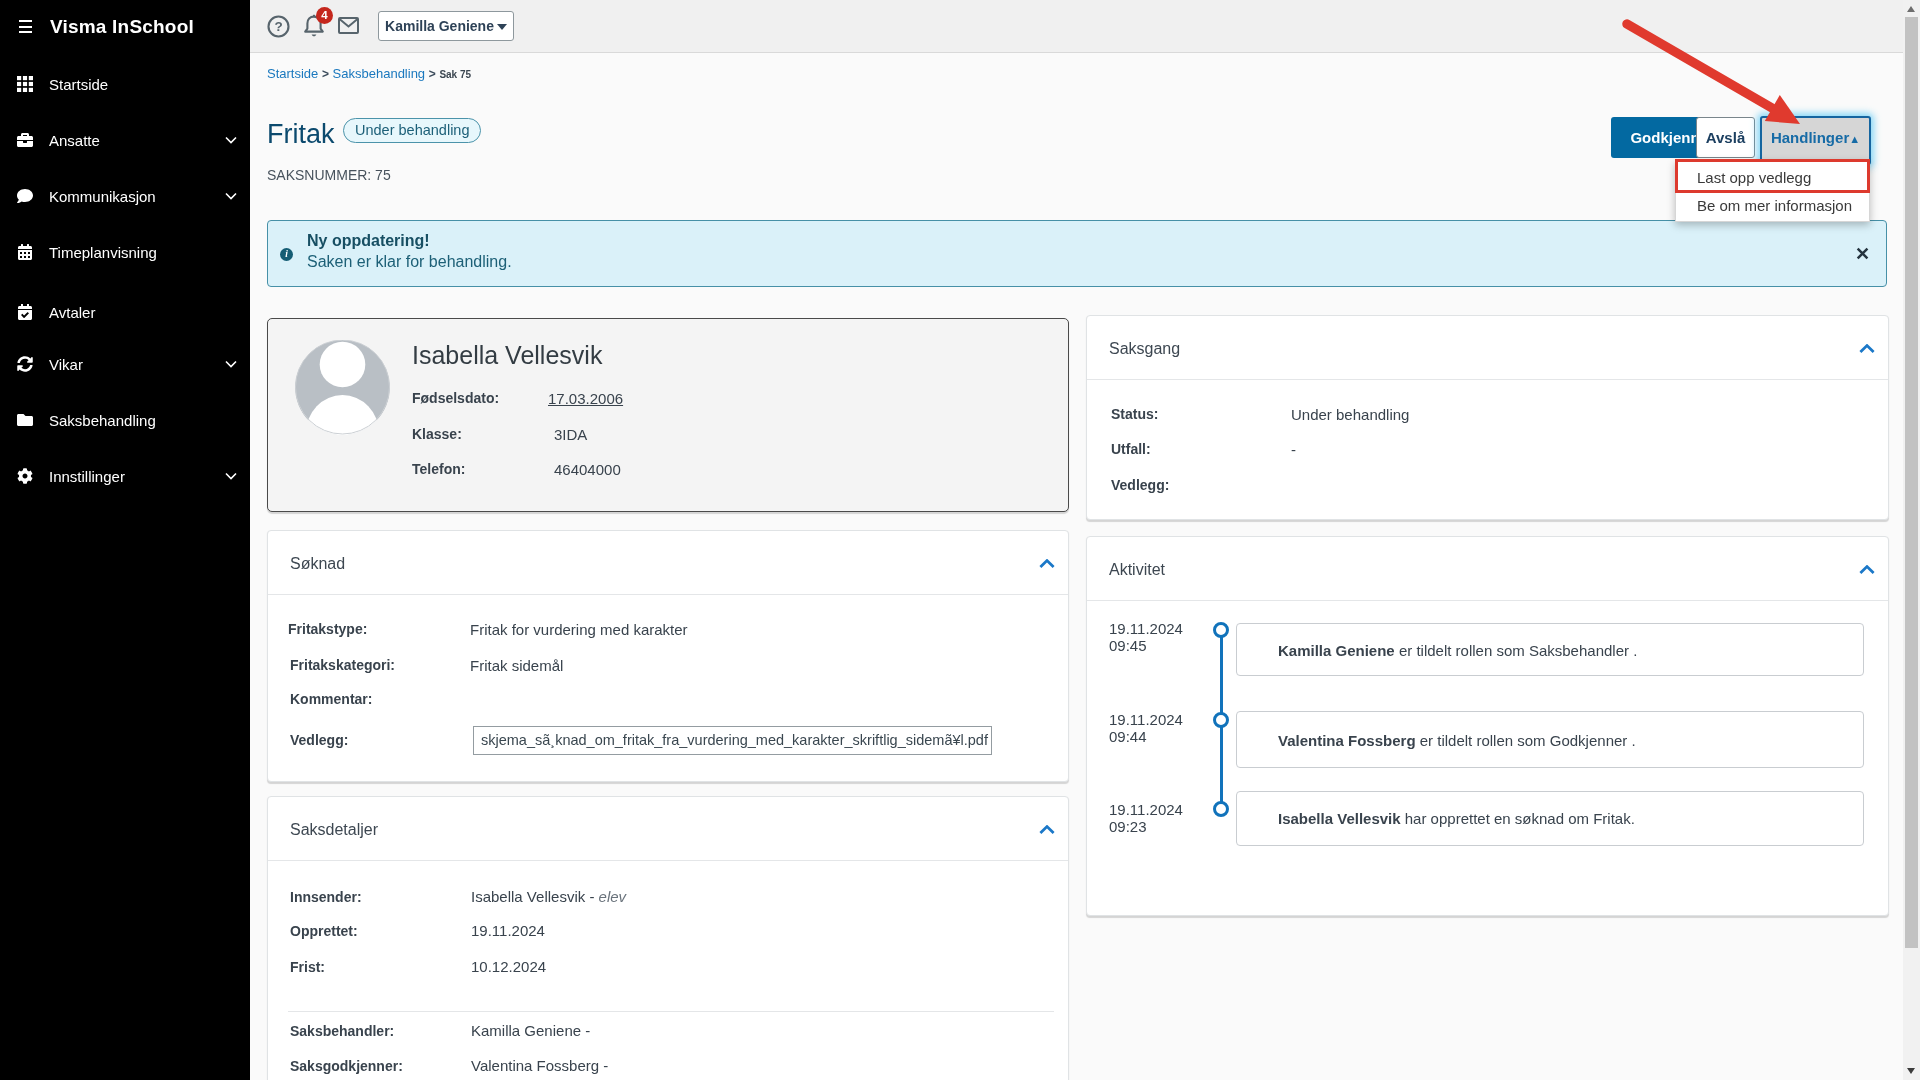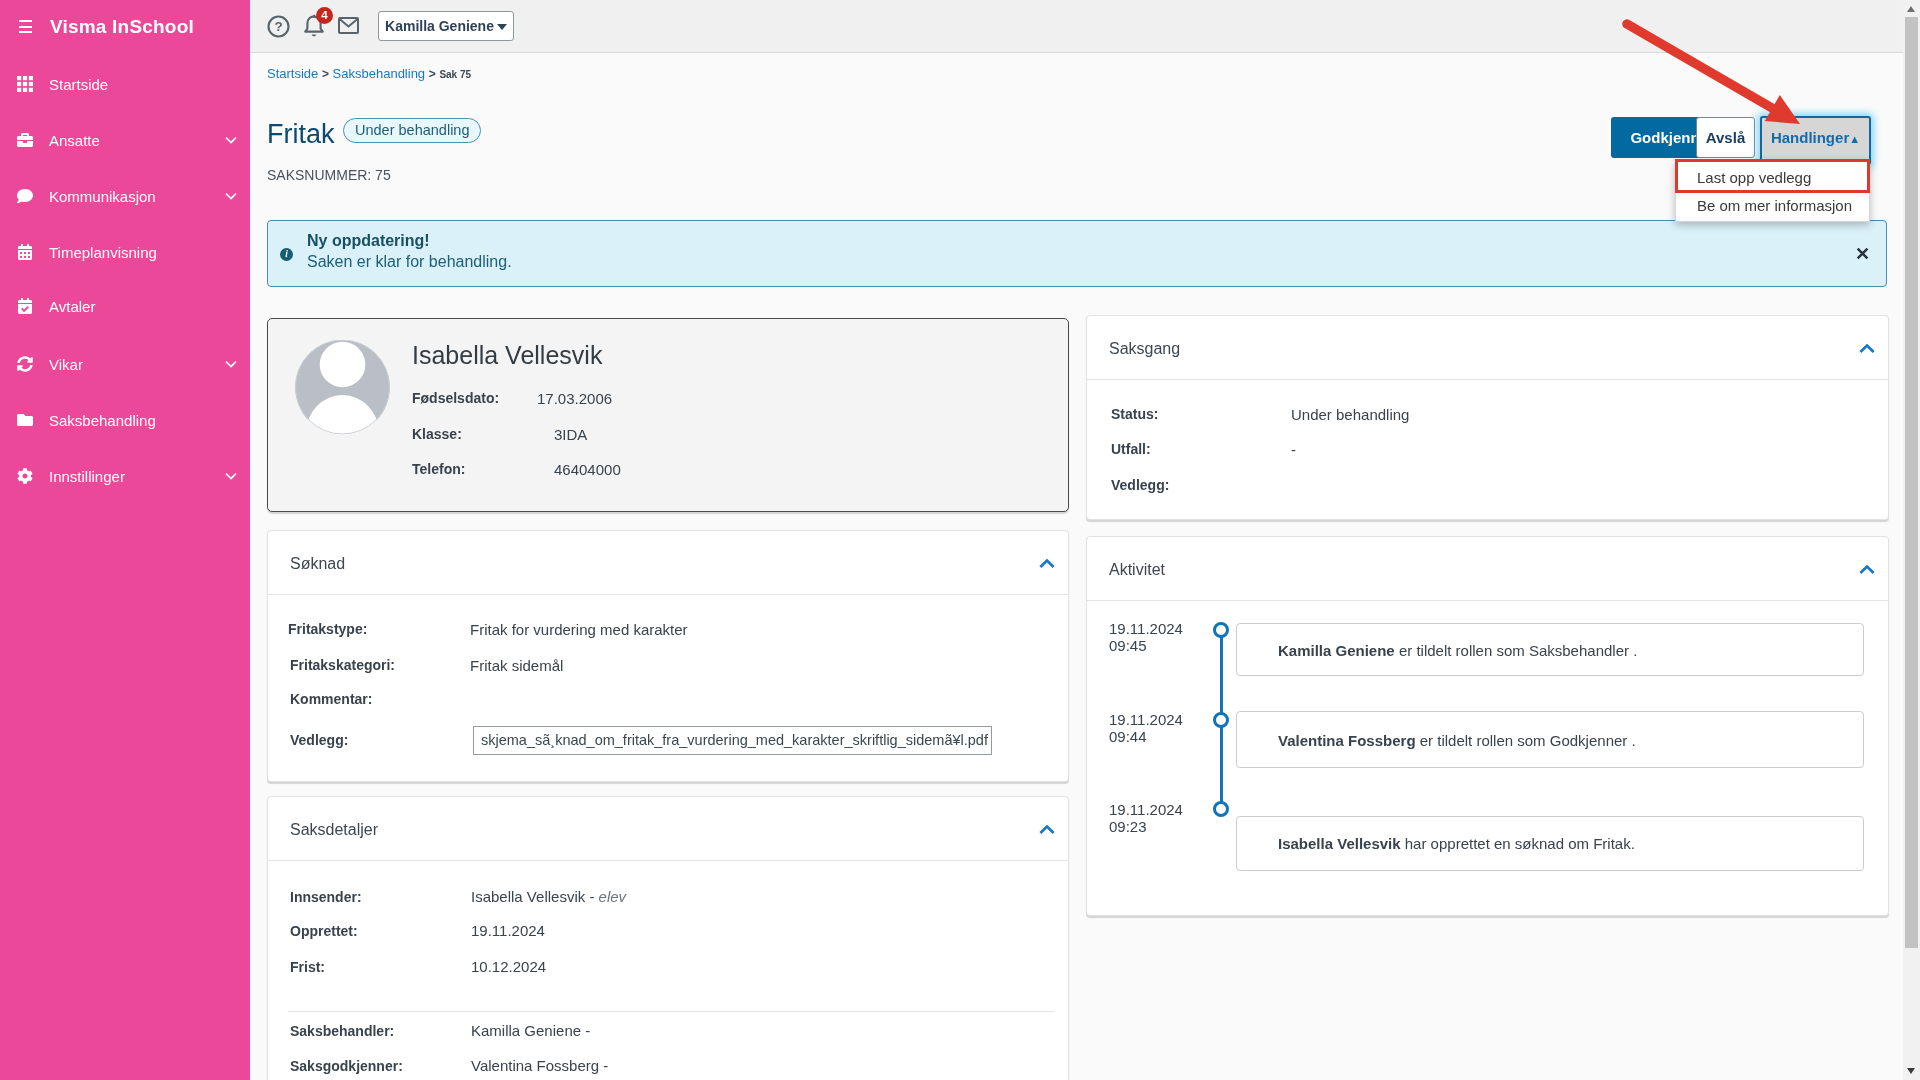--- a/index.html
+++ b/index.html
@@ -1,20 +1,20 @@
 <!DOCTYPE html>
 <html lang="no"><head>
 <meta charset="utf-8">
 <title>Sak 75</title>
 <style>
   * { margin:0; padding:0; box-sizing:border-box; }
   html,body { width:1920px; height:1080px; overflow:hidden; font-family:"Liberation Sans", sans-serif; background:#fafafa; }
 
   
-  #sidebar { position:absolute; left:0; top:0; width:250px; height:1080px; background:#ec4899; color:#fff; z-index:5; }
+  #sidebar { position:absolute; left:0; top:0; width:250px; height:1080px; background:#000000; color:#fff; z-index:5; }
   .menu-item { position:absolute; left:0; width:250px; height:30px; }
   .menu-icon { position:absolute; left:17px; top:50%; transform:translateY(-50%); width:16px; height:16px; }
   .menu-label { position:absolute; left:49px; top:50%; transform:translateY(-50%); font-size:15px; color:#fff; white-space:nowrap; }
   .menu-chev { position:absolute; left:224px; top:50%; transform:translateY(-50%); width:14px; height:14px; }
 
   
   #topbar { position:absolute; left:250px; top:0; width:1653px; height:53px; background:#f0f0f0; border-bottom:1px solid #d9d9d9; z-index:4; }
   #userbtn { position:absolute; left:128px; top:11px; width:136px; height:30px; background:#fff; border:1px solid #8e989d; border-radius:3px; font-size:14px; font-weight:bold; color:#2e4257; text-align:center; line-height:28px; }
 
   
@@ -109,21 +109,21 @@
     <svg class="menu-chev" viewBox="0 0 14 14">
         <polyline points="2,4.5 7,9.5 12,4.5" fill="none" stroke="#fff" stroke-width="1.6"></polyline>
       </svg>
   </div>
   <div class="menu-item" style="top:237px;">
     <svg class="menu-icon" viewBox="0 0 448 512" style="width:14px;left:18px;">
         <path fill="#fff" d="M0 464c0 26.5 21.5 48 48 48h352c26.5 0 48-21.5 48-48V192H0v272zm320-196c0-6.6 5.4-12 12-12h40c6.6 0 12 5.4 12 12v40c0 6.6-5.4 12-12 12h-40c-6.6 0-12-5.4-12-12v-40zm0 128c0-6.6 5.4-12 12-12h40c6.6 0 12 5.4 12 12v40c0 6.6-5.4 12-12 12h-40c-6.6 0-12-5.4-12-12v-40zM192 268c0-6.6 5.4-12 12-12h40c6.6 0 12 5.4 12 12v40c0 6.6-5.4 12-12 12h-40c-6.6 0-12-5.4-12-12v-40zm0 128c0-6.6 5.4-12 12-12h40c6.6 0 12 5.4 12 12v40c0 6.6-5.4 12-12 12h-40c-6.6 0-12-5.4-12-12v-40zM64 268c0-6.6 5.4-12 12-12h40c6.6 0 12 5.4 12 12v40c0 6.6-5.4 12-12 12H76c-6.6 0-12-5.4-12-12v-40zm0 128c0-6.6 5.4-12 12-12h40c6.6 0 12 5.4 12 12v40c0 6.6-5.4 12-12 12H76c-6.6 0-12-5.4-12-12v-40zM400 64h-48V16c0-8.8-7.2-16-16-16h-32c-8.8 0-16 7.2-16 16v48H160V16c0-8.8-7.2-16-16-16h-32c-8.8 0-16 7.2-16 16v48H48C21.5 64 0 85.5 0 112v48h448v-48c0-26.5-21.5-48-48-48z"></path>
       </svg>
     <span class="menu-label">Timeplanvisning</span>
   </div>
-  <div class="menu-item" style="top:291px;text-decoration:underline;">
+  <div class="menu-item" style="top:297px;text-decoration:underline;">
     <svg class="menu-icon" viewBox="0 0 448 512" style="width:14px;left:18px;">
         <path fill="#fff" d="M436 160H12c-6.6 0-12-5.4-12-12v-36c0-26.5 21.5-48 48-48h48V12c0-6.6 5.4-12 12-12h40c6.6 0 12 5.4 12 12v52h128V12c0-6.6 5.4-12 12-12h40c6.6 0 12 5.4 12 12v52h48c26.5 0 48 21.5 48 48v36c0 6.6-5.4 12-12 12zM12 192h424c6.6 0 12 5.4 12 12v260c0 26.5-21.5 48-48 48H48c-26.5 0-48-21.5-48-48V204c0-6.6 5.4-12 12-12zm333.6 101.3-28.2-28.4c-4.7-4.7-12.3-4.7-17-.1L194.6 364.1l-45.3-45.7c-4.7-4.7-12.3-4.7-17-.1l-28.4 28.2c-4.7 4.7-4.7 12.3-.1 17l81.9 82.7c4.7 4.7 12.3 4.7 17 .1l142.8-141.6c4.7-4.7 4.8-12.3.1-17z"></path>
       </svg>
     <span class="menu-label">Avtaler</span>
   </div>
   <div class="menu-item" style="top:349px;">
     <svg class="menu-icon" viewBox="0 0 512 512">
         <path fill="#fff" d="M370.72 133.28C339.458 104.008 298.888 87.962 255.848 88c-77.458.068-144.328 53.178-162.791 126.85-1.344 5.363-6.122 9.15-11.651 9.15H24.103c-7.498 0-13.194-6.807-11.807-14.176C33.933 94.924 134.813 8 256 8c66.448 0 126.791 26.136 171.315 68.685L463.03 40.97C478.149 25.851 504 36.559 504 57.941V192c0 13.255-10.745 24-24 24H345.941c-21.382 0-32.09-25.851-16.971-40.971l41.75-41.749zM32 296h134.059c21.382 0 32.09 25.851 16.971 40.971l-41.75 41.75c31.262 29.273 71.835 45.319 114.876 45.28 77.418-.07 144.315-53.144 162.787-126.849 1.344-5.363 6.122-9.15 11.651-9.15h57.304c7.498 0 13.194 6.807 11.807 14.176C478.067 417.076 377.187 504 256 504c-66.448 0-126.791-26.136-171.315-68.685L48.97 471.03C33.851 486.149 8 475.441 8 454.059V320c0-13.255 10.745-24 24-24z"></path>
       </svg>
     <span class="menu-label">Vikar</span>
@@ -197,21 +197,21 @@
         </defs>
         <g clip-path="url(#avc)">
           <circle cx="47.5" cy="47.5" r="47.5" fill="#b9bfc5"></circle>
           <circle cx="47.5" cy="24.5" r="22.8" fill="#fff"></circle>
           <ellipse cx="47.5" cy="93" rx="36.5" ry="38" fill="#fff"></ellipse>
         </g>
         <circle cx="47.5" cy="47" r="47" fill="none" stroke="#ccd0d4" stroke-width="1"></circle>
       </svg>
     <div id="pname">Isabella Vellesvik</div>
     <div class="lbl" style="left:144px;top:71px;">Fødselsdato:</div>
-      <div class="val" style="left:269px;top:71px;">17.03.2006</div>
+      <div class="val" style="left:280px;top:71px;text-decoration:underline;">17.03.2006</div>
     <div class="lbl" style="left:144px;top:107px;">Klasse:</div>
       <div class="val" style="left:286px;top:107px;">3IDA</div>
     <div class="lbl" style="left:144px;top:142px;">Telefon:</div>
       <div class="val" style="left:286px;top:142px;">46404000</div>
   </div>
 
   <div class="card" id="scard" style="left:17px;top:476px;width:802px;height:252px;">
     <div class="card-head">Søknad</div>
     <div class="card-div"></div>
     <svg class="chev-up" viewBox="0 0 16 10">
@@ -270,21 +270,21 @@
     <div class="tl-box" style="top:86px;height:53px;">
         <span style="position:absolute;left:18px;top:18px;"><b>Kamilla Geniene</b> er tildelt rollen som Saksbehandler .</span>
       </div>
     <div class="tl-date" style="left:22px;top:174px;">19.11.2024<br>09:44</div>
     <div class="tl-circle" style="left:126px;top:175px;"></div>
     <div class="tl-box" style="top:174px;height:57px;">
         <span style="position:absolute;left:18px;top:20px;"><b>Valentina Fossberg</b> er tildelt rollen som Godkjenner .</span>
       </div>
     <div class="tl-date" style="left:22px;top:264px;">19.11.2024<br>09:23</div>
     <div class="tl-circle" style="left:126px;top:264px;"></div>
-    <div class="tl-box" style="top:279px;height:55px;">
+    <div class="tl-box" style="top:254px;height:55px;">
         <span style="position:absolute;left:18px;top:18px;"><b>Isabella Vellesvik</b> har opprettet en søknad om Fritak.</span>
       </div>
   </div>
 </div>
 
 <div id="dropdown">
   <div class="it" style="top:8px;">Last opp vedlegg</div>
   <div class="it" style="top:36px;">Be om mer informasjon</div>
 </div>
 <div id="redbox1"></div>

